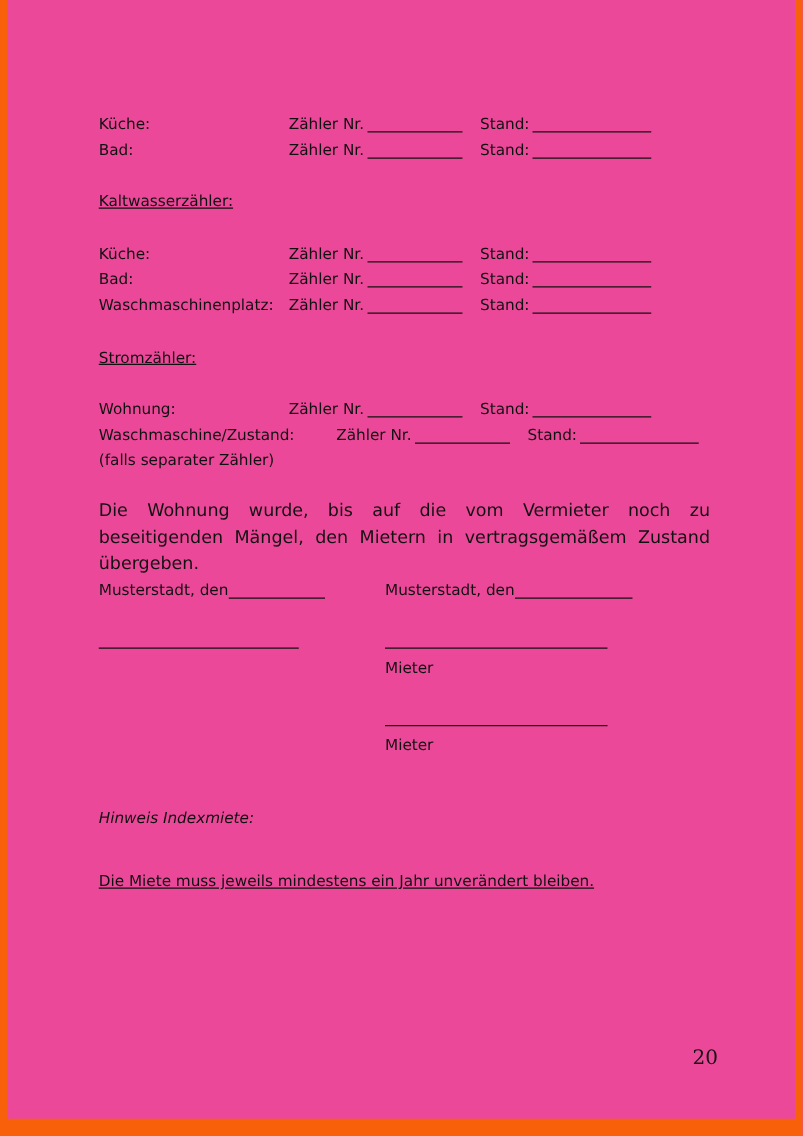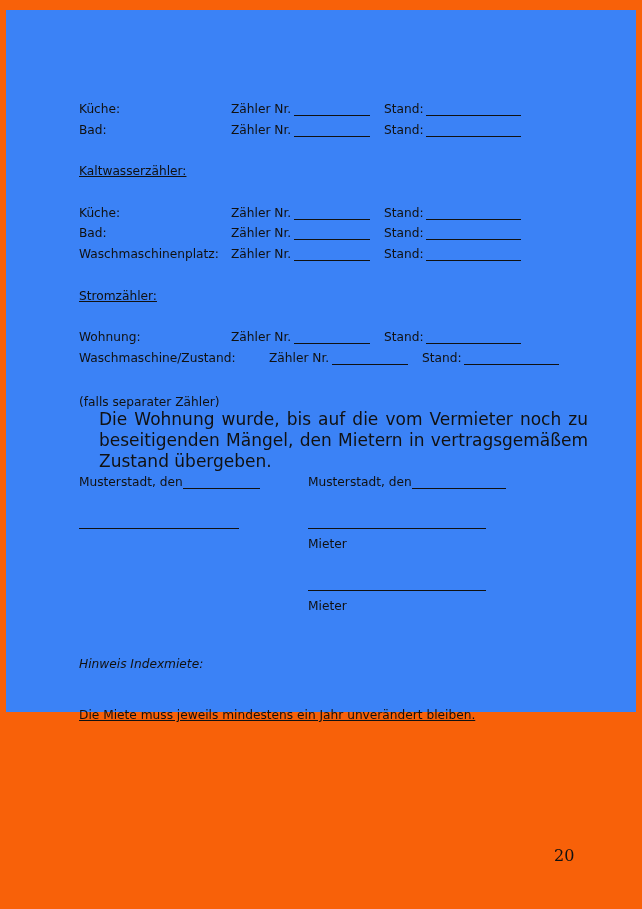--- a/index.html
+++ b/index.html
@@ -6,23 +6,23 @@
     body {
       width: 642px; height: 909px;
       background: #f86109;
       position: relative;
       overflow: hidden;
       font-family: "DejaVu Sans", "Liberation Sans", sans-serif;
       color: #111;
     }
     .page {
       position: absolute;
-      left: 6px; top: 10px;
-      width: 630px; height: 702px;
-      background: #3b82f6;
+      left: 6px; top: 0;
+      width: 630px; height: 895px;
+      background: #ec4899;
     }
     .t {
       position: absolute;
       font-size: 12.2px;
       line-height: 14px;
       white-space: nowrap;
       letter-spacing: 0;
     }
     .blank {
       display: inline-block;
@@ -32,25 +32,24 @@
     }
     .u { text-decoration: underline; }
     .i { font-style: italic; }
     .hline {
       position: absolute;
       height: 0;
       border-top: 1.3px solid #111;
     }
     .para {
       position: absolute;
-      font-size: 17px;
+      font-size: 14px;
       line-height: 21px;
       text-align: justify;
       text-align-last: left;
-      margin-left: 20px;
     }
     .pagenum {
       position: absolute;
       font-family: "DejaVu Serif", "Liberation Serif", serif;
       font-size: 16px;
       color: #111;
     }
   </style>
 </head>
 <body>
@@ -105,21 +104,21 @@
     <span class="t" style="left:378px; top:320px;">Stand:</span>
     <span class="blank" style="position:absolute; left:420px; top:322px; width:95px;"></span>
   </div>
   <div>
     <span class="t" style="left:73px; top:341px;">Waschmaschine/Zustand:</span>
     <span class="t" style="left:263px; top:341px;">Zähler Nr.</span>
     <span class="blank" style="position:absolute; left:326px; top:343px; width:76px;"></span>
     <span class="t" style="left:416px; top:341px;">Stand:</span>
     <span class="blank" style="position:absolute; left:458px; top:343px; width:95px;"></span>
   </div>
-  <span class="t" style="left:73px; top:361px;margin-top:24px;">(falls separater Zähler)</span>
+  <span class="t" style="left:73px; top:361px;">(falls separater Zähler)</span>
 
   <div class="para" style="left:73px; top:399px; width:489px;">Die Wohnung wurde, bis auf die vom Vermieter noch zu beseitigenden Mängel, den Mietern in vertragsgemäßem Zustand übergeben.</div>
 
   <div>
     <span class="t" style="left:73px; top:465px;">Musterstadt, den</span>
     <span class="blank" style="position:absolute; left:177px; top:467px; width:77px;"></span>
   </div>
   <div>
     <span class="t" style="left:302px; top:465px;">Musterstadt, den</span>
     <span class="blank" style="position:absolute; left:406px; top:467px; width:94px;"></span>

